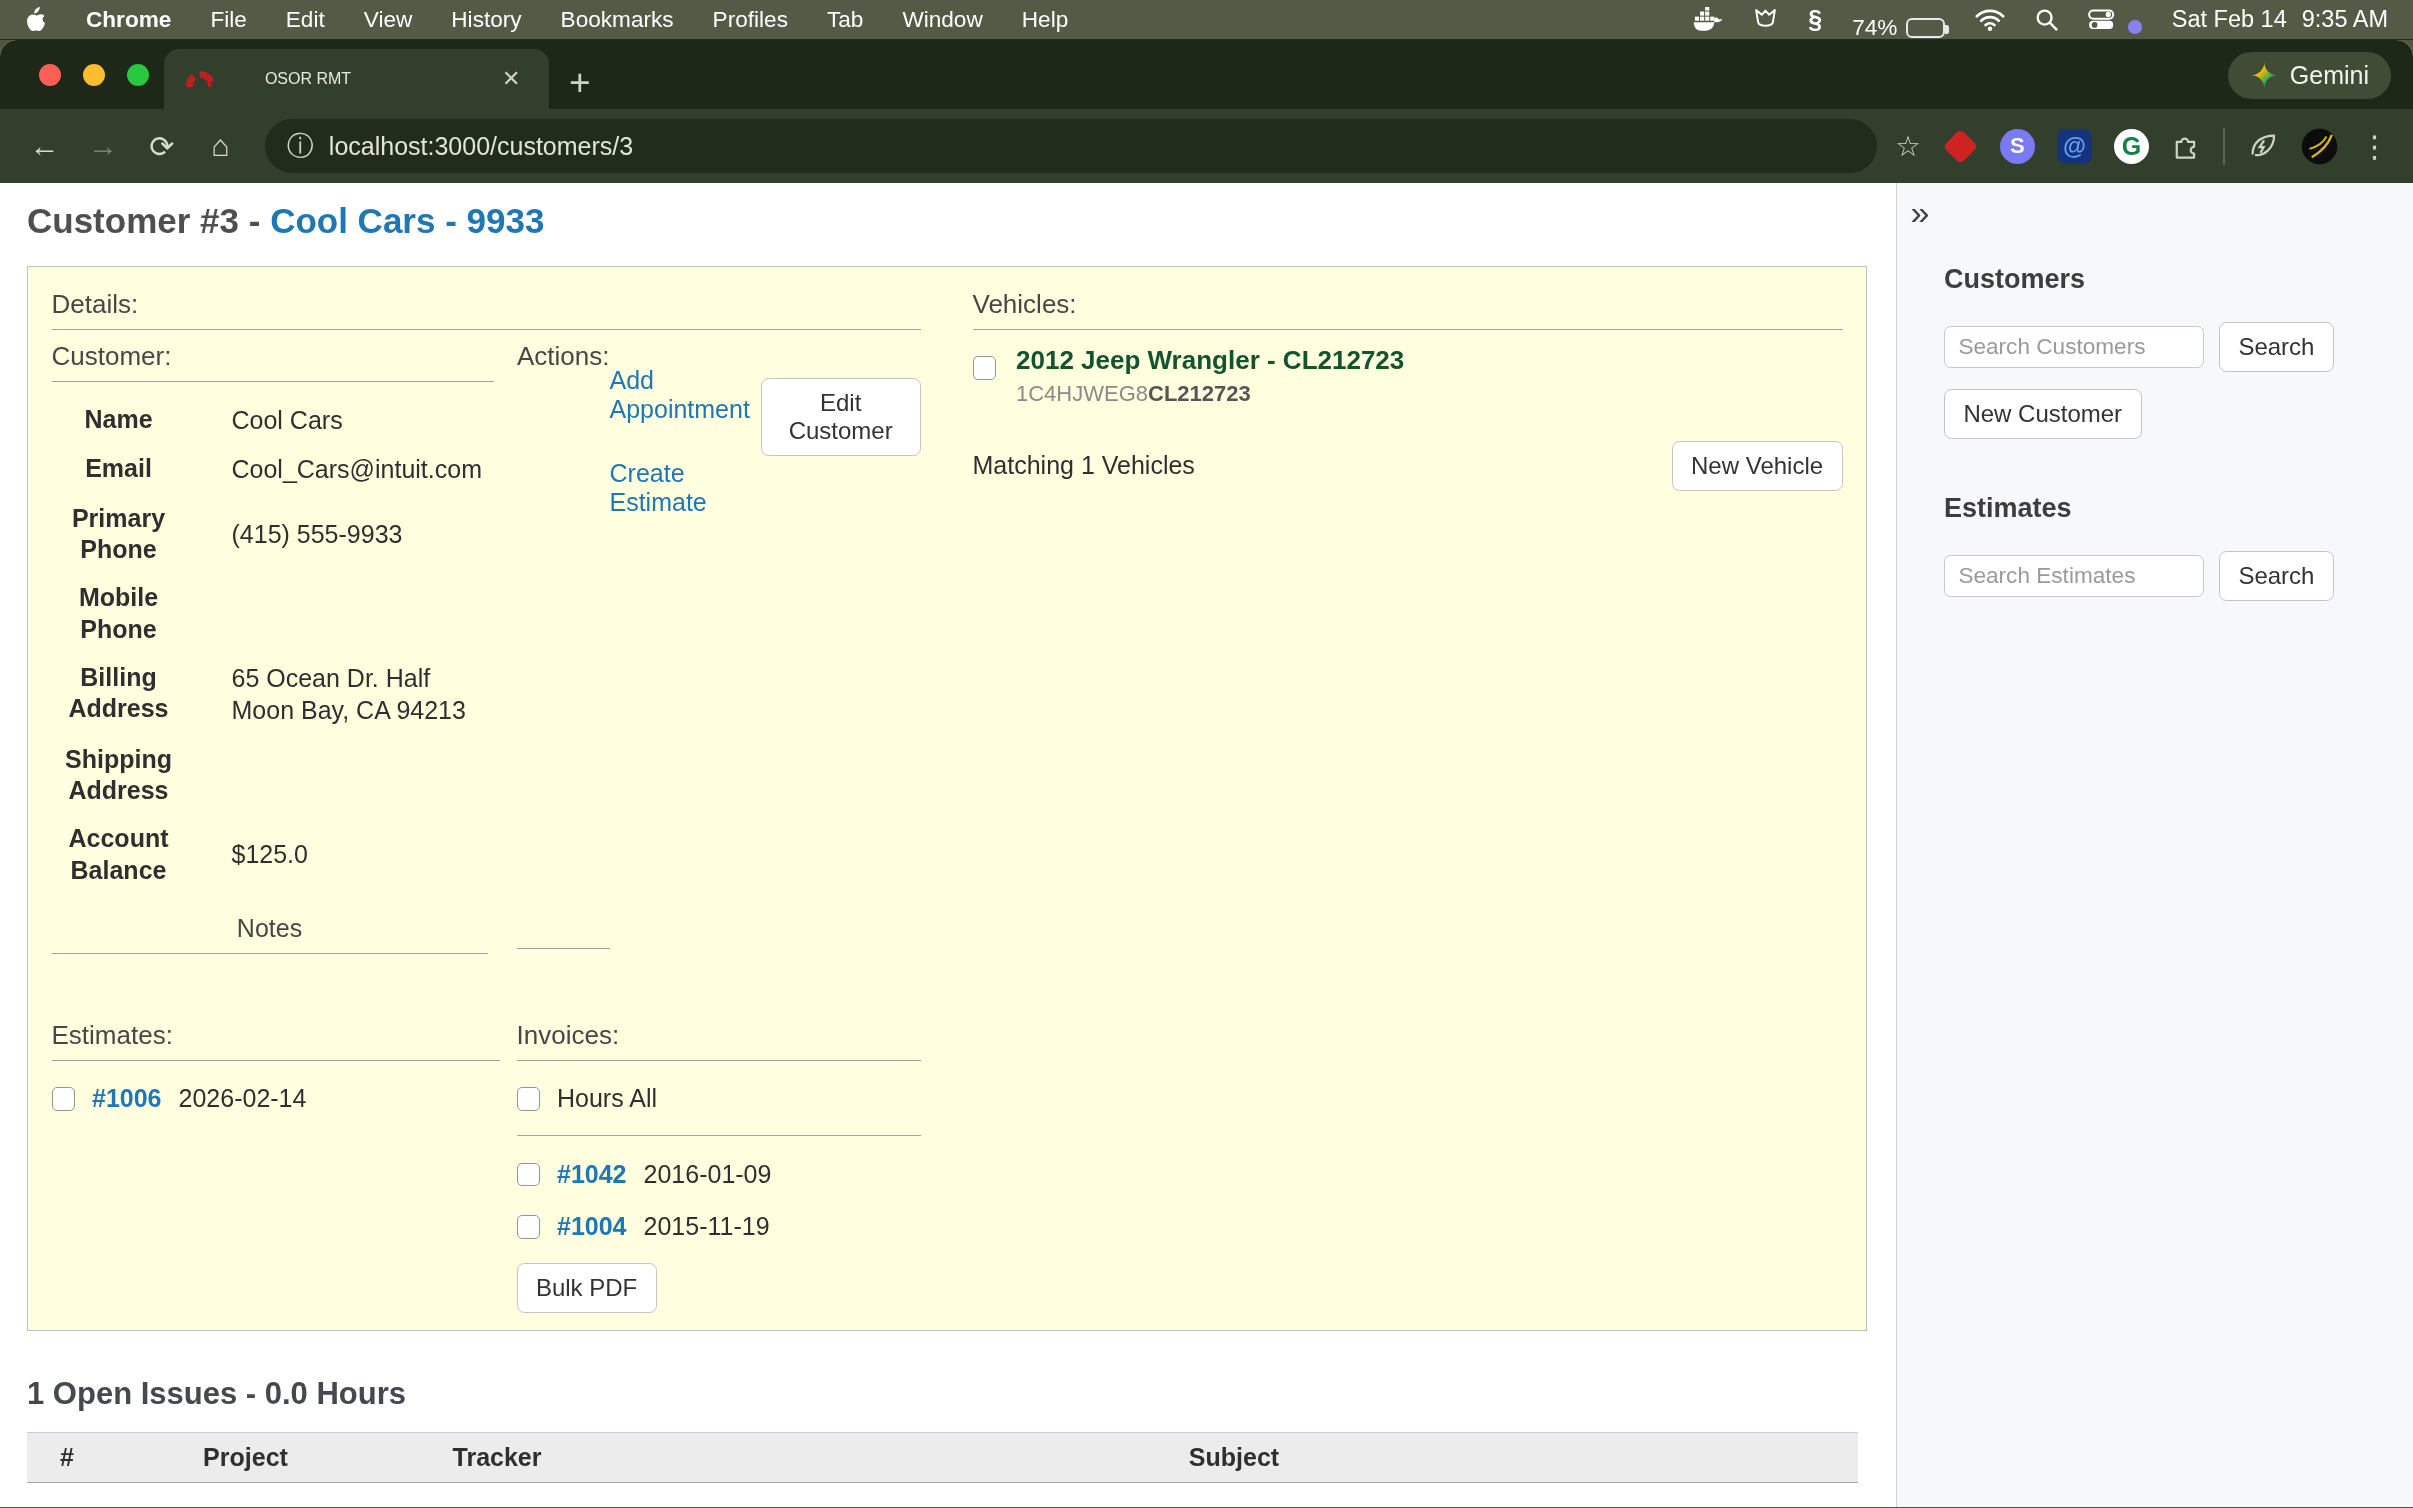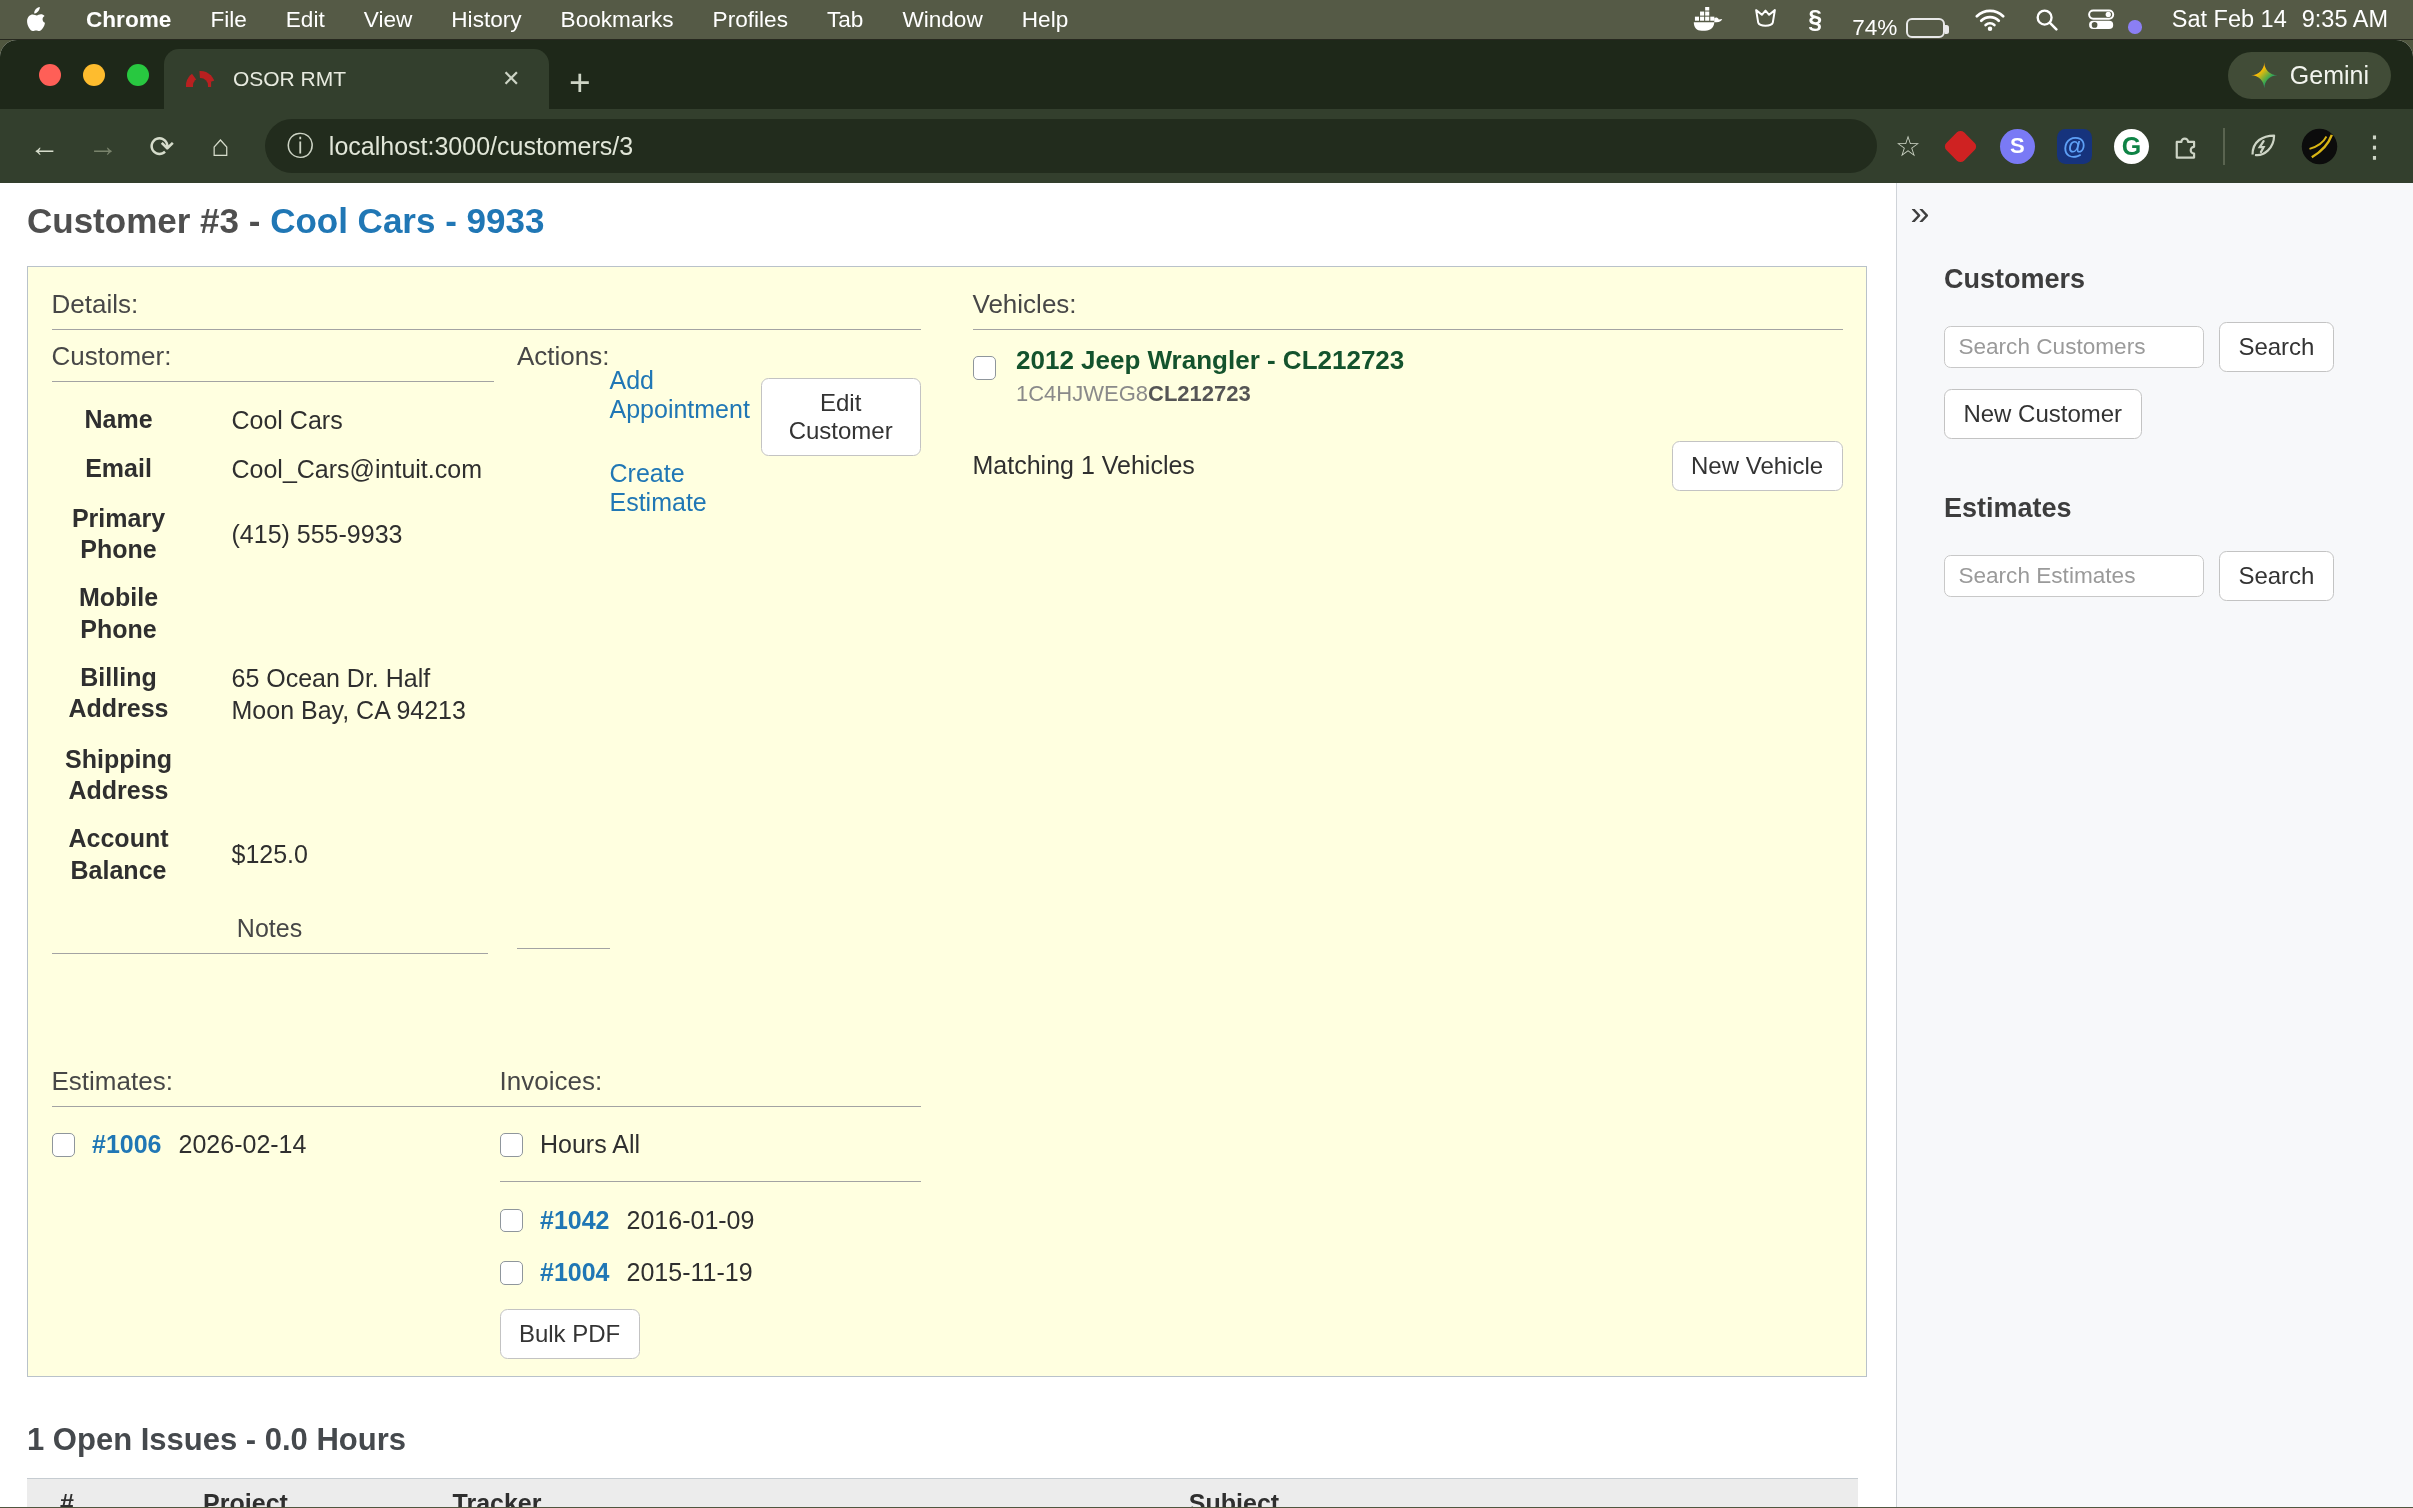--- a/index.html
+++ b/index.html
@@ -35,21 +35,21 @@
     height:69px; background:#1e2819; display:flex; align-items:flex-end; position:relative;
   }
   .traffic { position:absolute; left:39px; top:23.5px; display:flex; gap:22px; }
   .light { width:22px; height:22px; border-radius:50%; }
   .light.red{ background:#ff5f57;} .light.yellow{ background:#febc2e;} .light.green{ background:#28c840;}
   .tab {
     margin-left:164px; width:385px; height:60px; background:#333f2d;
     border-radius:15px 15px 0 0; display:flex; align-items:center; padding:0 22px; color:#e7eadf;
   }
   .favicon-arch { width:28.5px; height:16px; border:7.5px dashed #b92020; border-bottom:none; border-radius:15px 15px 0 0; margin-right:18.4px; }
-  .tab-title { font-size:21px; flex:1; white-space:nowrap; }
+  .tab-title { font-size:16px; flex:1; white-space:nowrap;margin-left:32px; }
   .tab-close { font-size:22px; color:#cdd4c5; padding:3.4px 6.7px; }
   .newtab { color:#cdd4c5; font-size:37px; margin:0 0 8.4px 20px; line-height:1; }
   .gemini-pill {
     position:absolute; right:22px; top:11.7px; height:47px; border-radius:23.5px; background:#414c37;
     display:flex; align-items:center; gap:11.7px; padding:0 22px; color:#f2f4ee; font-size:25px;
   }
   .toolbar {
     height:74px; background:#333f2d; display:flex; align-items:center; padding:0 18.4px; gap:6.7px;
   }
   .navbtn { width:52px; text-align:center; font-size:30px; color:#d6dccb; }
@@ -98,21 +98,21 @@
   }
   .edit-btn { margin-top:37px; align-self:flex-start; }
 
   .checkbox { width:23.5px; height:23.5px; background:#fff; border:1.7px solid #8f969c; border-radius:5px; flex:none; }
   .vehicle-item { display:flex; gap:20px; margin-top:15px; }
   .vehicle-link { font-size:26px; font-weight:bold; color:#14532d; text-decoration:none; }
   .vin { font-size:22px; color:#8a8a8a; margin-top:5px; }
   .vin b { color:#555;text-align:right; }
   .veh-footer { display:flex; justify-content:space-between; align-items:center; margin-top:34px; font-size:25px; color:#2f2f2f; }
 
-  .est-inv { display:grid; grid-template-columns:448px 1fr; margin-top:112px; }
+  .est-inv { display:grid; grid-template-columns:448px 1fr; column-gap:17px; margin-top:66px; }
   .chk-row { display:flex; align-items:center; gap:17px; font-size:25px; color:#2f2f2f; margin-top:23.5px; }
   .chk-row a { font-weight:bold; color:#2077b5; text-decoration:none; }
   .inv-rule { border-bottom:1.7px solid #a3a3a3; margin-top:22px; }
   .bulk-btn { margin-top:22px; }
 
   .issues-head { margin-top:45px; font-size:31px; font-weight:bold; color:#45494d; }
   table.issues { margin-top:20px; width:1831px; border-collapse:collapse; font-size:25px; color:#2f2f2f; }
   table.issues thead tr { background:#ececec; border-top:1.7px solid #c6ccd1; border-bottom:1.7px solid #9fa9b1; }
   table.issues th { font-weight:bold; padding:10px 6.7px; text-align:center; }
   .col-id { width:80px; } .col-proj { width:277px; } .col-trk { width:226px; }

